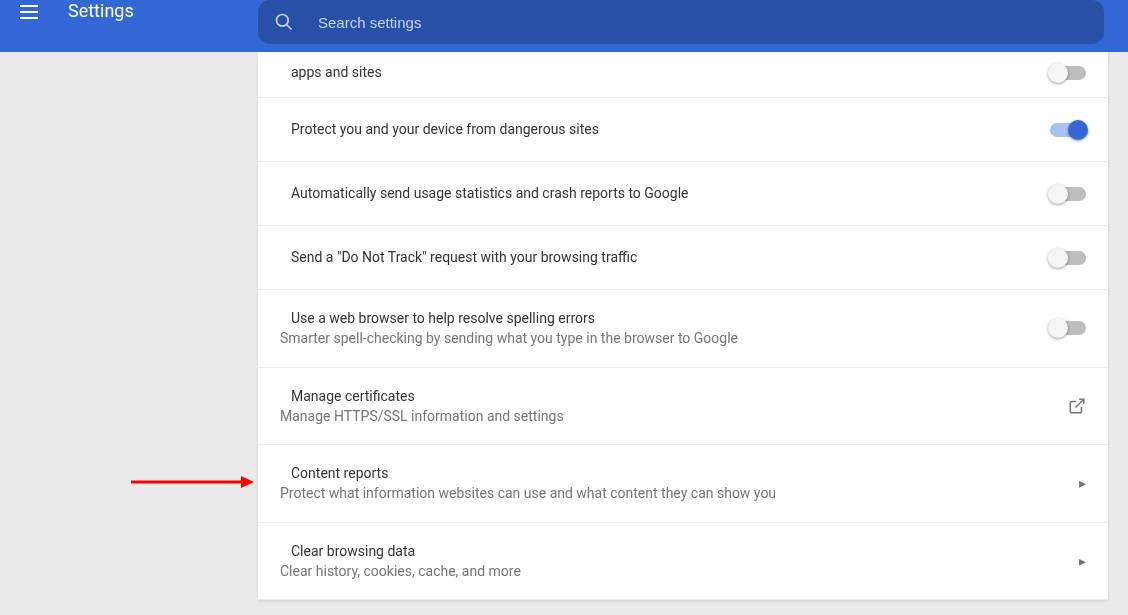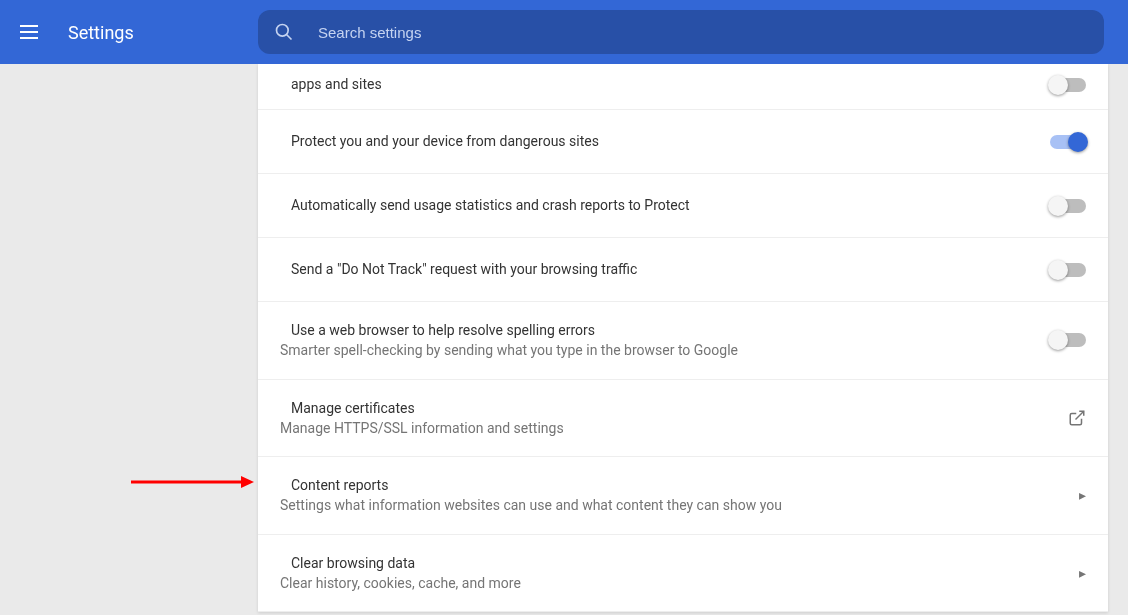--- a/index.html
+++ b/index.html
@@ -6,23 +6,22 @@
     body {
       font-family: 'Roboto', 'Segoe UI', Arial, sans-serif;
       background: #eaeaea;
       width: 1128px;
       height: 615px;
       overflow: hidden;
       position: relative;
     }
     .header {
       background: #3367d6;
-      height: 64px;
-      display: flex;
-      align-items: center;
+      height: 52px;
+      display: flex;
       padding: 0 20px;
       position: relative;
     }
     .menu-icon {
       width: 24px;
       height: 24px;
       cursor: pointer;
       display: flex;
       flex-direction: column;
       justify-content: center;
@@ -181,21 +180,21 @@
 
   <div class="row">
     <div class="row-text">
       <div class="row-title">Protect you and your device from dangerous sites</div>
     </div>
     <div class="toggle toggle-on"></div>
   </div>
 
   <div class="row">
     <div class="row-text">
-      <div class="row-title">Automatically send usage statistics and crash reports to Protect</div>
+      <div class="row-title">Automatically send usage statistics and crash reports to Google</div>
     </div>
     <div class="toggle toggle-off"></div>
   </div>
 
   <div class="row">
     <div class="row-text">
       <div class="row-title">Send a "Do Not Track" request with your browsing traffic</div>
     </div>
     <div class="toggle toggle-off"></div>
   </div>
@@ -216,21 +215,21 @@
     <svg class="external-icon" viewBox="0 0 24 24" fill="none" stroke="#757575" stroke-width="2">
       <path d="M18 13v6a2 2 0 0 1-2 2H5a2 2 0 0 1-2-2V8a2 2 0 0 1 2-2h6"></path>
       <polyline points="15 3 21 3 21 9"></polyline>
       <line x1="10" y1="14" x2="21" y2="3"></line>
     </svg>
   </div>
 
   <div class="row">
     <div class="row-text">
       <div class="row-title">Content reports</div>
-      <div class="row-sub">Settings what information websites can use and what content they can show you</div>
+      <div class="row-sub">Protect what information websites can use and what content they can show you</div>
     </div>
     <span class="chevron">▸</span>
   </div>
 
   <div class="row">
     <div class="row-text">
       <div class="row-title">Clear browsing data</div>
       <div class="row-sub">Clear history, cookies, cache, and more</div>
     </div>
     <span class="chevron">▸</span>

